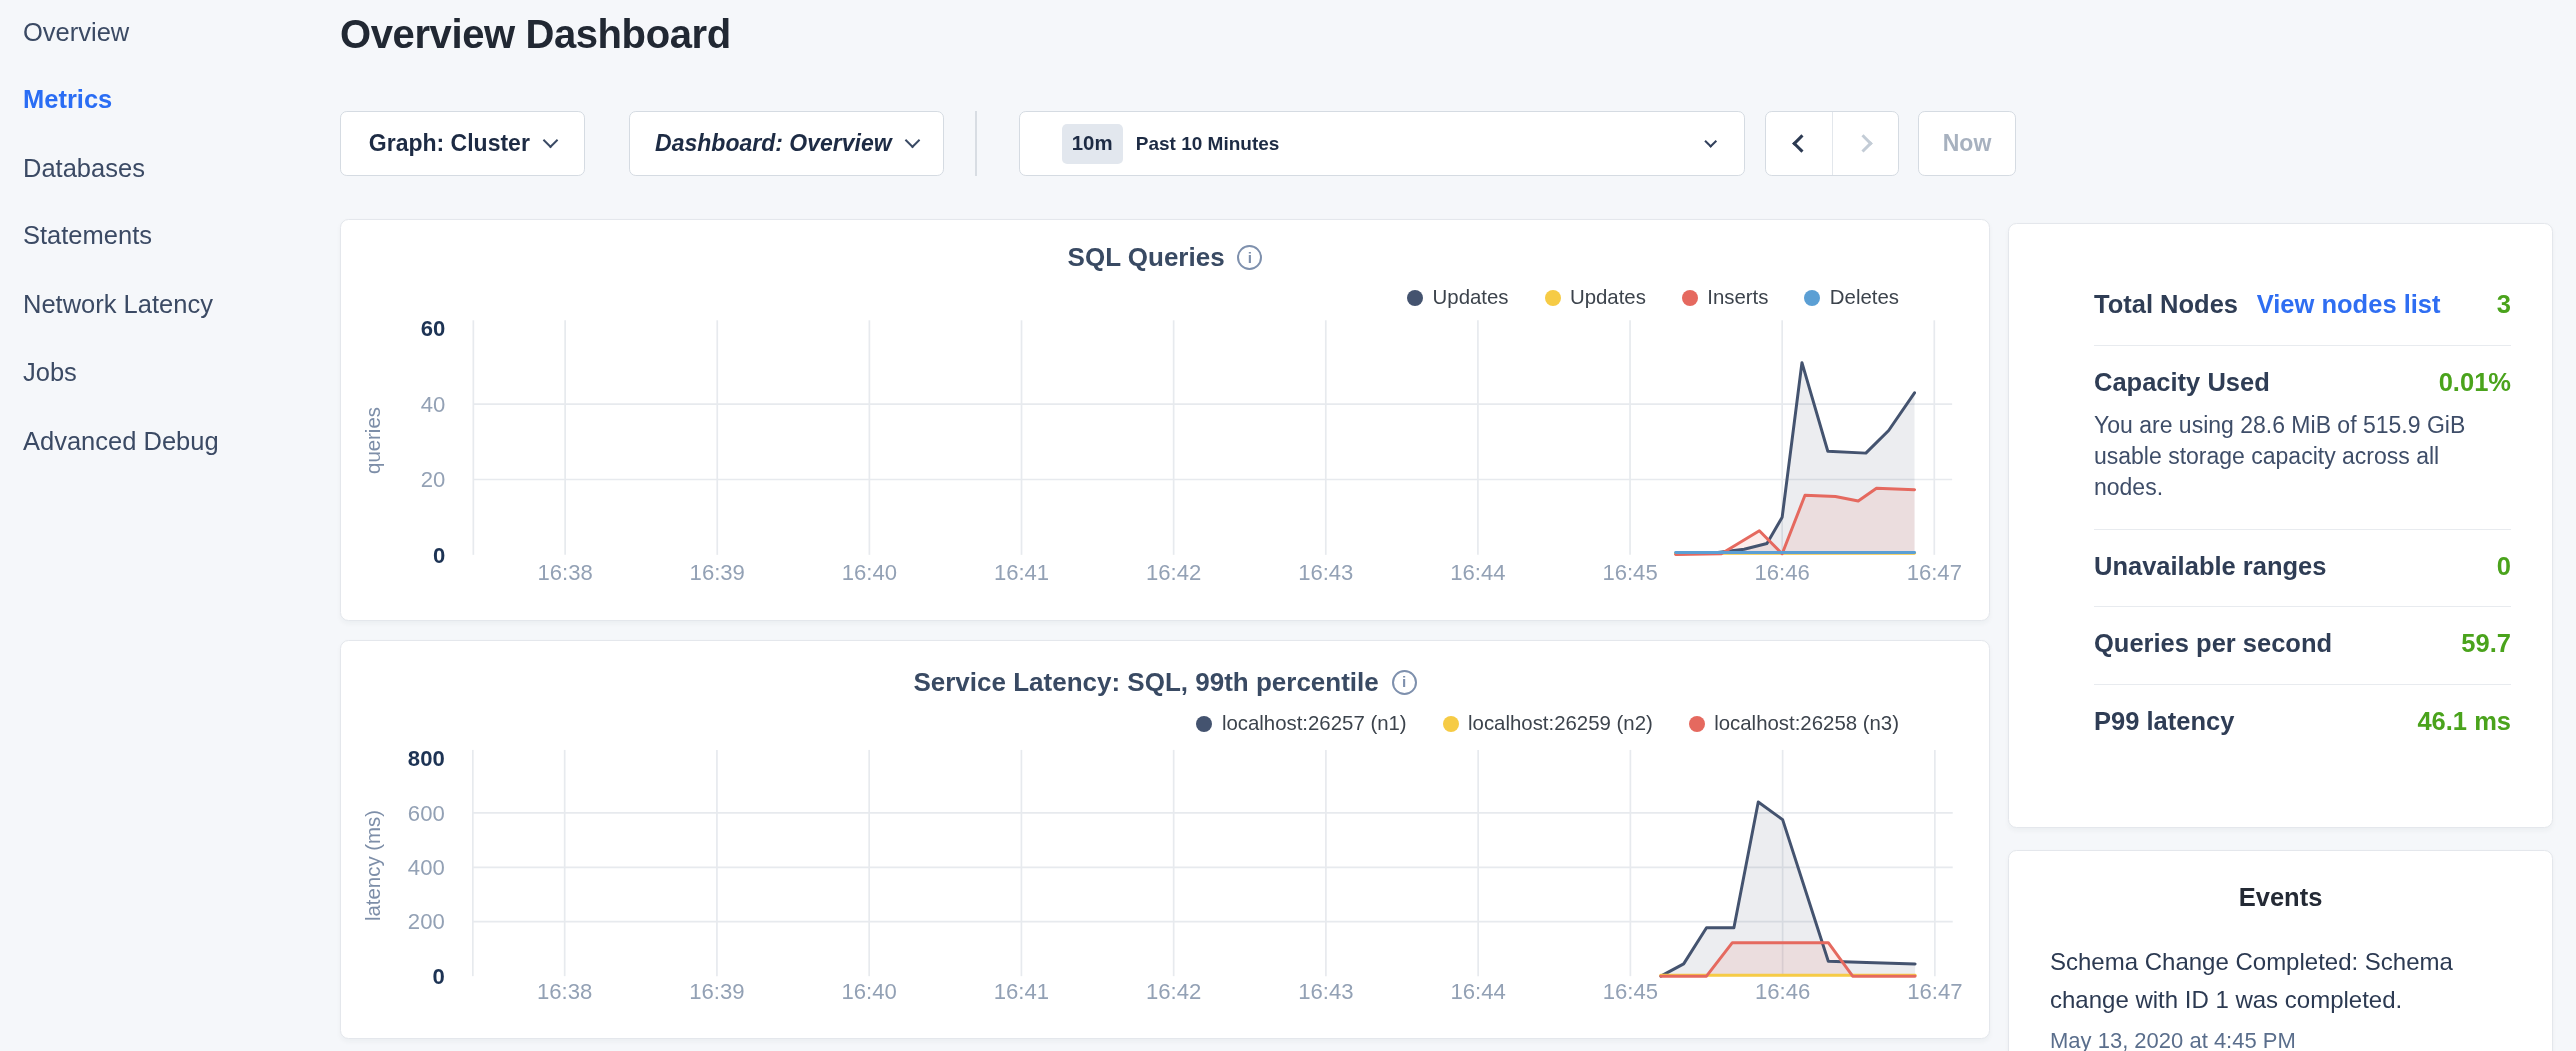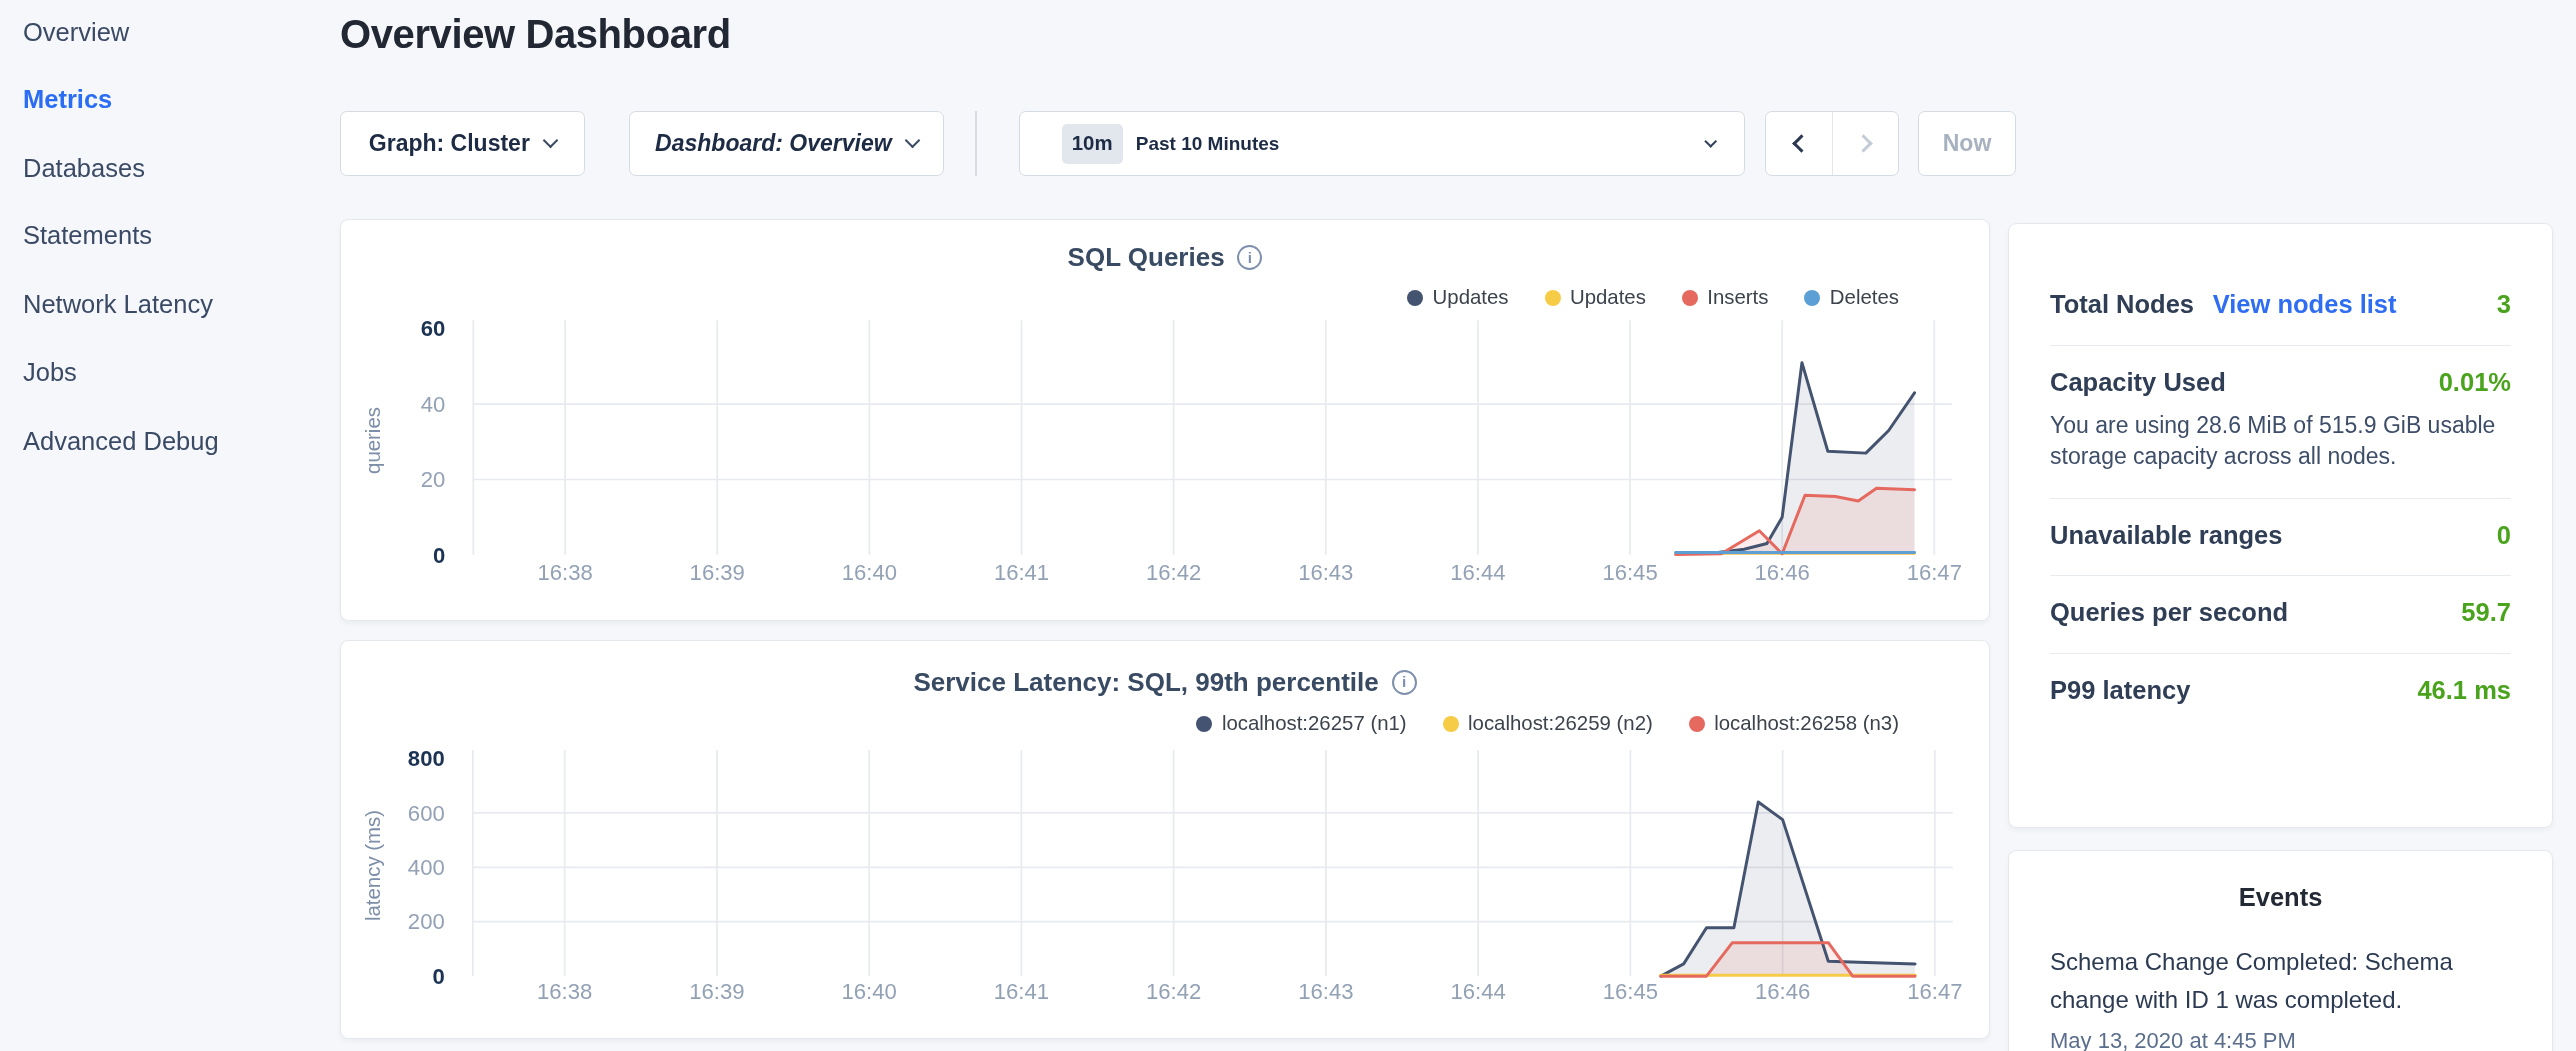--- a/index.html
+++ b/index.html
@@ -90,21 +90,21 @@
   .chart-card-2 .ylabel { top:213px; }
   .plot-svg { position:absolute; left:0; top:0; }
   .grid  { stroke:#e7eaee; stroke-width:2; }
   .xtick { fill:#93a1b5; font-size:26px; text-anchor:middle; font-family:"Liberation Sans",sans-serif; }
   .ytick { fill:#93a1b5; font-size:26px; text-anchor:end; font-family:"Liberation Sans",sans-serif; }
   .ytick.emph { fill:#1d3354; font-weight:700; }
   
   .panel-title { text-align:center; font-size:25.5px; font-weight:700; color:#242a35; }
   .summary-card .panel-title { padding-top:31px; }
   .summary-body { padding:44px 41px 0 41px; }
-  .srow { border-bottom:1.7px solid #e8ebef; padding:22px 0 25.5px 0; }
+  .srow { border-bottom:1.7px solid #e8ebef; padding:22px 0 25.5px 0;margin-left:44px; }
   .srow:last-child { border-bottom:none; }
   .srow-line { display:flex; align-items:baseline; }
   .srow-label { font-size:25.5px; font-weight:700; color:#2f3d55; }
   .srow-link  { font-size:25.5px; font-weight:700; color:#2f6ef2; margin-left:18.7px; cursor:pointer; }
   .srow-value { margin-left:auto; font-size:25.5px; font-weight:700; color:#4aa31c; }
   .srow-desc  { margin-top:13.6px; font-size:23px; line-height:31px; color:#3e4d68; }
   
   .events-card .panel-title { padding-top:32px; }
   .event-item { padding:31px 41px 0 41px; }
   .event-text { font-size:24px; line-height:38px; color:#2c3a52; }

